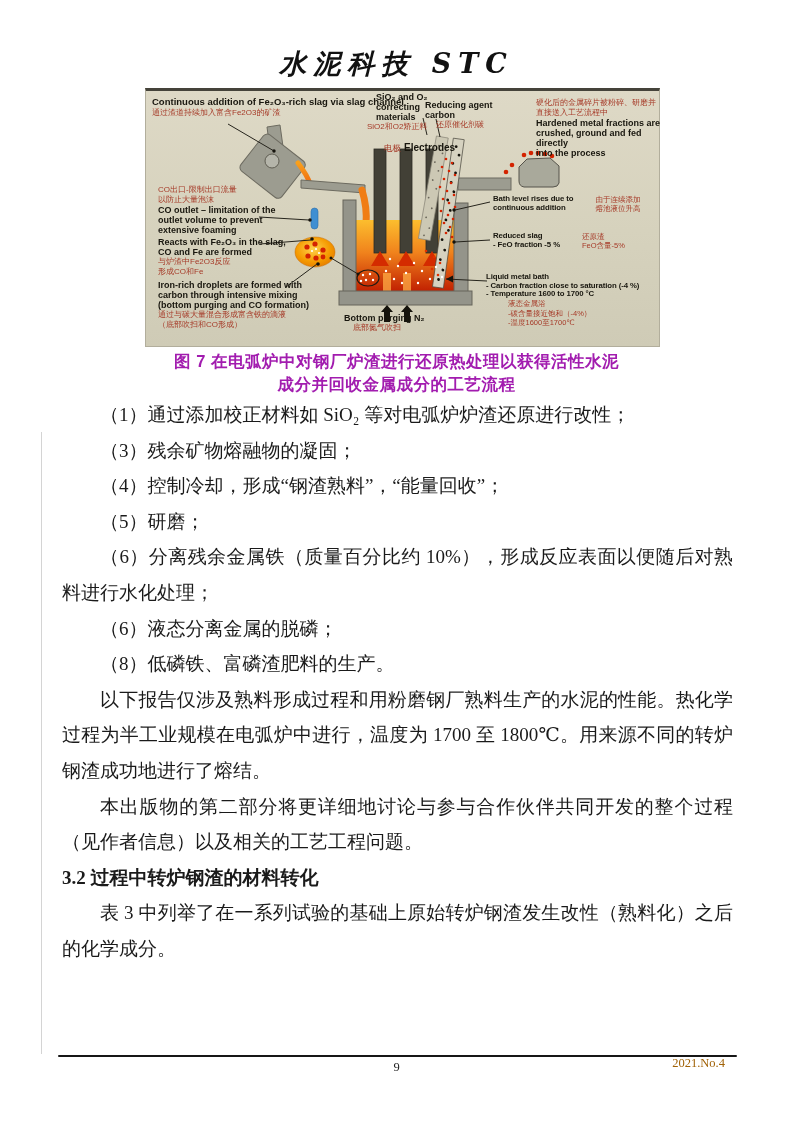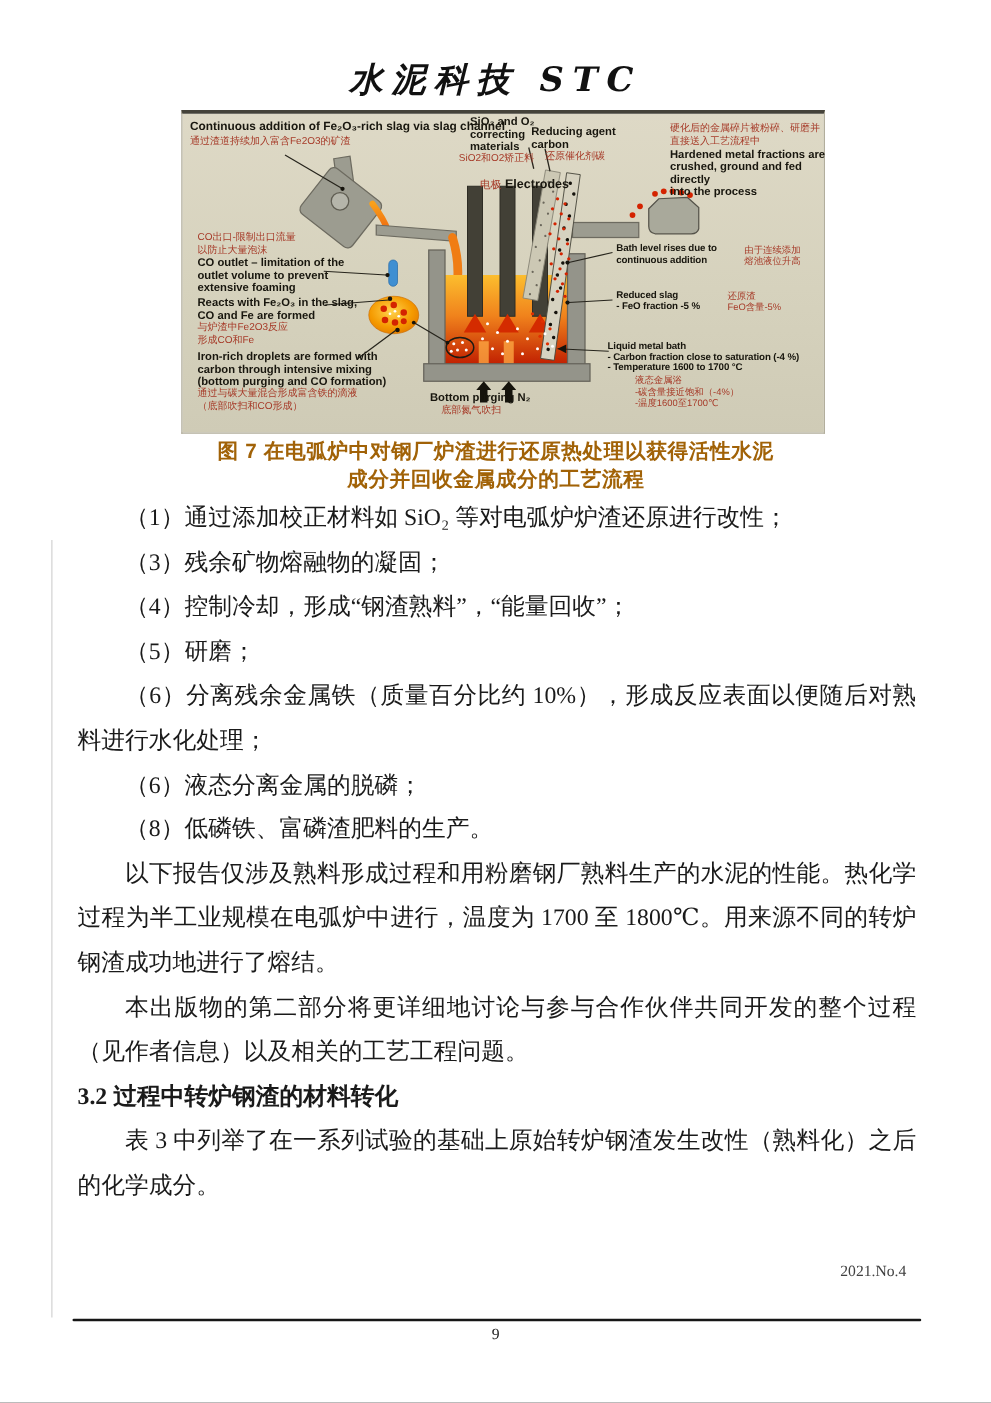--- a/index.html
+++ b/index.html
@@ -27,33 +27,33 @@
   .lbl.big .en{font-size:9.5px;}
   .lbl.right .en{font-size:7.8px;letter-spacing:-0.1px;}
   .lbl.right .cn{font-size:7.5px;padding-left:22px;}
   .lbl.flex{display:flex;gap:0;align-items:flex-start;}
   .lbl.inline .en{display:inline;font-size:10px;}
   .lbl.inline .cn{display:inline;font-size:8.5px;margin-right:3px;margin-left:40px;}
   
   .caption{
     position:absolute;left:0;top:350px;width:100%;text-align:center;
     font-family:"Liberation Sans","DejaVu Sans",sans-serif;
-    font-size:16.5px;font-weight:600;line-height:23px;color:#a16207;letter-spacing:.5px;
+    font-size:16.5px;font-weight:600;line-height:23px;color:#a21caf;letter-spacing:.5px;
   }
   
   .bodytext{
     position:absolute;left:62px;top:397px;width:671px;
     font-size:19px;line-height:35.6px;text-align:justify;
   }
   .bodytext p{margin:0;text-indent:2em;}
   .bodytext h3{margin:0;font-size:19px;font-weight:bold;line-height:35.6px;text-indent:0;}
   
   .footline{position:absolute;left:58px;top:1055px;width:679px;height:2px;background:#161616;border-radius:2px;}
   .pagenum{position:absolute;left:0;top:1060px;width:100%;text-align:center;font-size:12.5px;color:#222;}
-  .issue{position:absolute;right:68px;top:1010px;font-size:12.5px;color:#404040;}
+  .issue{position:absolute;right:68px;top:1056px;font-size:12.5px;color:#a16207;}
   .scanline{position:absolute;left:41px;top:432px;width:1px;height:622px;background:#bdbdbd;opacity:.65;}
 </style>
 </head>
 <body>
 
 <div class="page">
 
   <div class="hdr">
     <span class="title">水泥科技 STC</span>
   </div>

